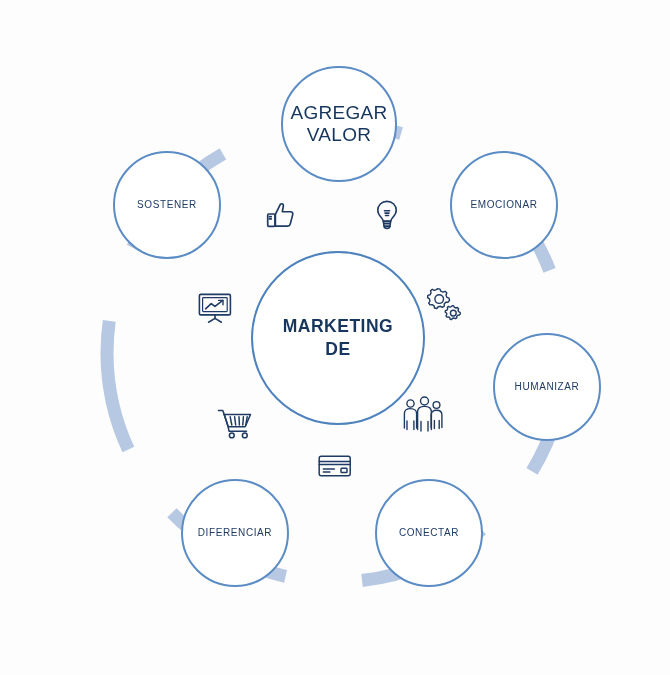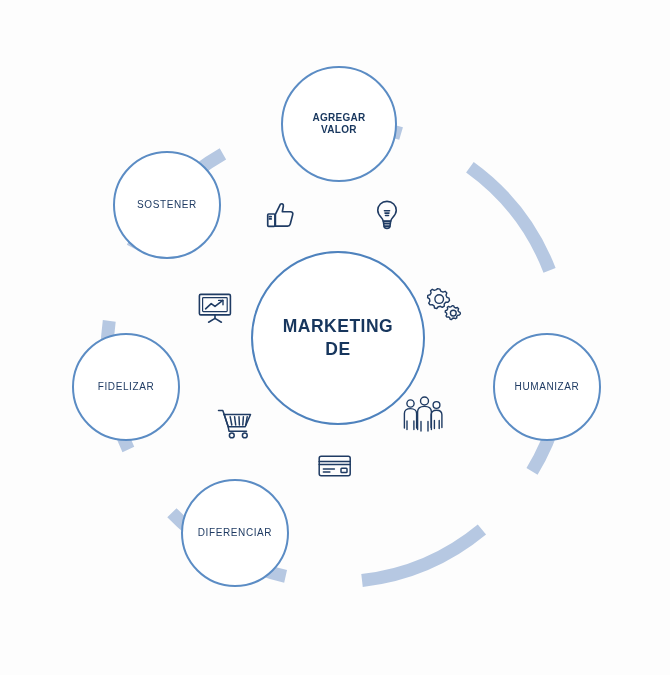--- a/index.html
+++ b/index.html
@@ -39,22 +39,22 @@
   }
   .node-label {
     color: #1f3b63;
     letter-spacing: 0.6px;
     line-height: 1.18;
     font-size: 10px;
     font-weight: 400;
     padding: 0 6px;
   }
   .node.emphasis .node-label {
-    font-weight: bold;
-    font-size: 10px;
+    font-weight: normal;
+    font-size: 19px;
     letter-spacing: 0.3px;
     color: #17365d;
   }
   .node.center {
     border-width: 2px;
     border-color: #4e82bd;
   }
   .node.center .node-label {
     font-weight: bold;
     font-size: 17.5px;
@@ -80,33 +80,36 @@
   </svg>
 
   <div class="node center" style="left: 251px; top: 251px; width: 174px; height: 174px; border-color: rgb(78, 130, 189);">
     <span class="node-label" style="color: rgb(23, 54, 93);"><span>MARKETING</span><br><span>DE</span><br></span>
   </div>
 
   <div class="node emphasis" style="left: 281px; top: 66px; width: 116px; height: 116px; border-color: rgb(91, 140, 196);">
     <span class="node-label" style="color: rgb(23, 54, 93);"><span>AGREGAR</span><br><span>VALOR</span></span>
   </div>
 
+  <div class="node" style="left: 450px; top: 151px; width: 108px; height: 108px; border-color: rgb(91, 140, 196);">
+    <span class="node-label" style="color: rgb(31, 59, 99);">EMOCIONAR</span>
+  </div>
 
   <div class="node" style="left: 493px; top: 333px; width: 108px; height: 108px; border-color: rgb(91, 140, 196); text-align: right;">
     <span class="node-label" style="color: rgb(31, 59, 99);">HUMANIZAR</span>
   </div>
 
+  <div class="node" style="left: 375px; top: 479px; width: 108px; height: 108px; border-color: rgb(91, 140, 196);">
+    <span class="node-label" style="color: rgb(31, 59, 99);">CONECTAR</span>
+  </div>
 
   <div class="node" style="left: 181px; top: 479px; width: 108px; height: 108px; border-color: rgb(91, 140, 196);">
     <span class="node-label" style="color: rgb(31, 59, 99);">DIFERENCIAR</span>
   </div>
 
-  <div class="node" style="left: 72px; top: 333px; width: 108px; height: 108px; border-color: rgb(91, 140, 196);">
-    <span class="node-label" style="color: rgb(31, 59, 99);">FIDELIZAR</span>
-  </div>
 
   <div class="node" style="left: 113px; top: 151px; width: 108px; height: 108px; border-color: rgb(91, 140, 196);">
     <span class="node-label" style="color: rgb(31, 59, 99);">SOSTENER</span>
   </div>
 
   <span class="icon" style="left:263px; top:198px;">
     <svg width="36" height="36" viewBox="0 0 32 32" fill="none" stroke="#1f3b63" stroke-width="1.5" stroke-linejoin="round" stroke-linecap="round">
       <path d="M11 14.5 L15.5 5.5 C16.9 4.6 18.4 5.4 18.1 7.2 L17.2 12.2 L24.4 12.2 C25.9 12.2 26.8 13.4 26.4 14.8 L24.2 23.2 C23.9 24.4 23 25 21.9 25 L11 25 Z"></path>
       <rect x="4.2" y="14.2" width="6.4" height="11" rx="0.8"></rect>
       <path d="M5.7 16.6 h1.6"></path>

